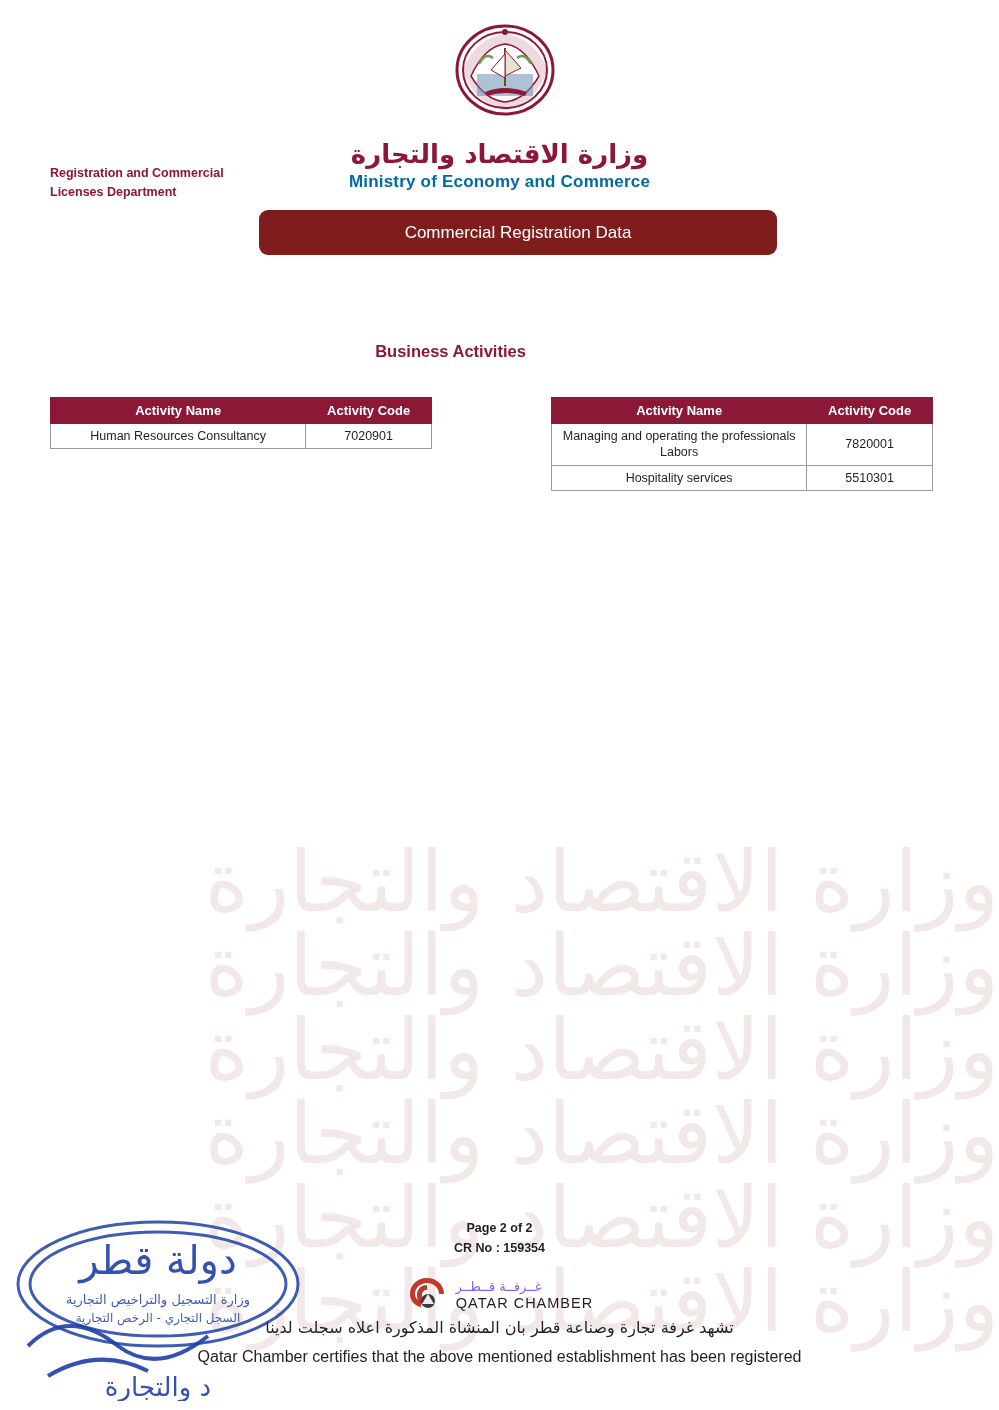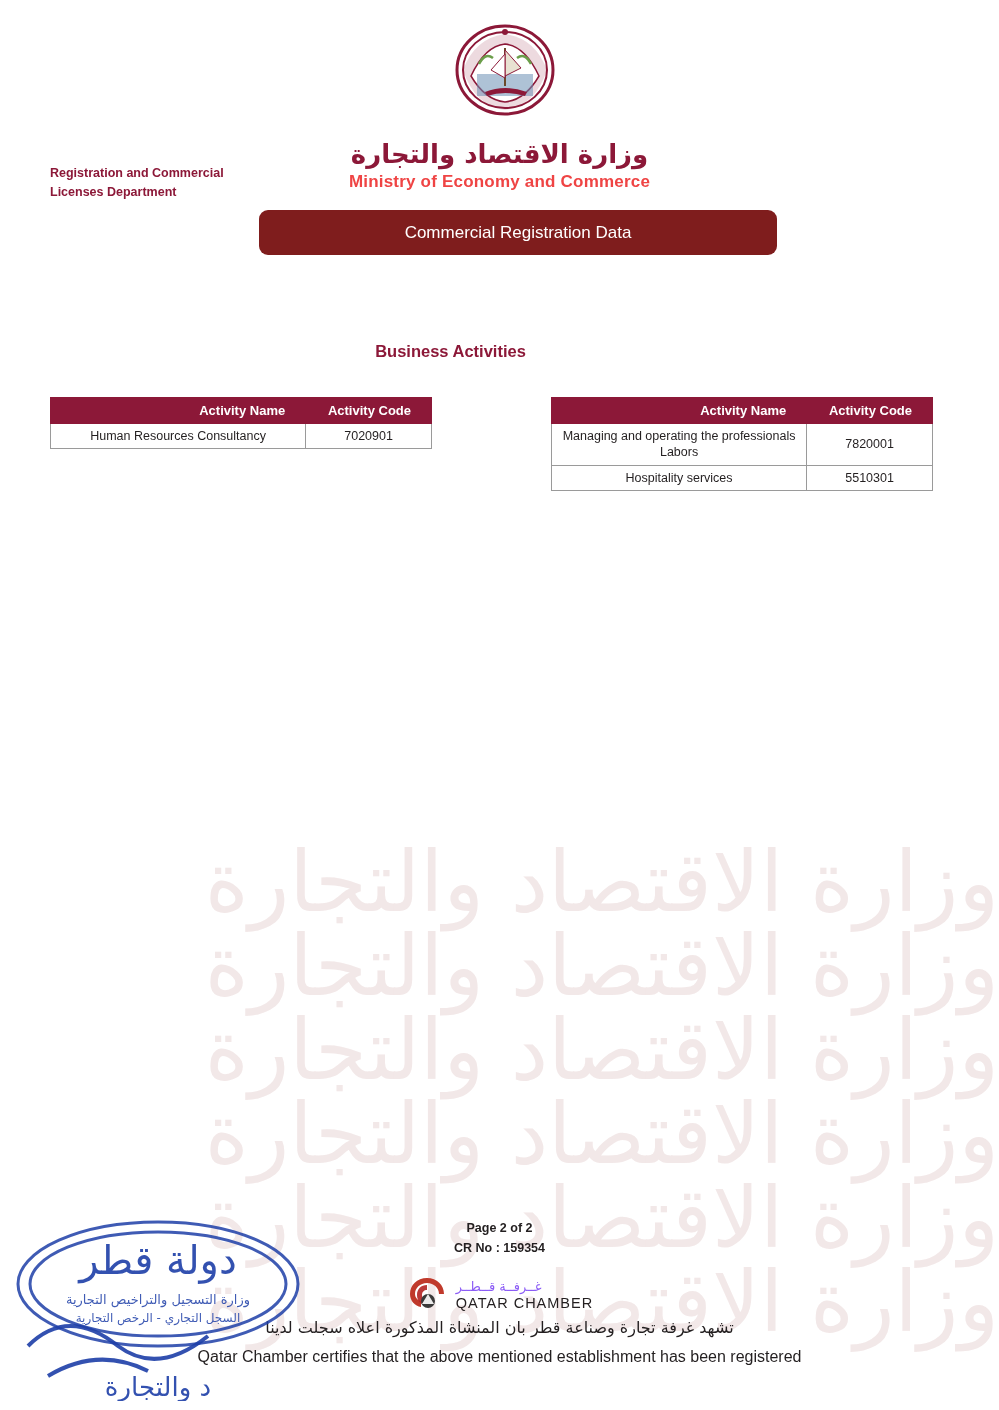--- a/index.html
+++ b/index.html
@@ -96,21 +96,21 @@
     font-family: "DejaVu Sans", sans-serif;
     direction: rtl;
     font-size: 26px;
     font-weight: bold;
     color: #8c1838;
     line-height: 1.25;
   }
   .ministry .en {
     font-size: 17px;
     font-weight: bold;
-    color: #ef4444;
+    color: #0369a1;
     letter-spacing: 0.2px;
     margin-top: 1px;
   }
 
   .title-bar {
     position: absolute;
     left: 259px;
     top: 210px;
     width: 518px;
     height: 45px;
@@ -145,23 +145,23 @@
     background: #ffffff;
   }
   .act-table.left  { left: 50px;  top: 397px; width: 382px; }
   .act-table.right { left: 551px; top: 397px; width: 382px; }
 
   .act-table th {
     background: #8c1838;
     color: #ffffff;
     font-size: 13px;
     font-weight: bold;
-    padding: 5px 20px;
+    padding: 5px 4px;
     border: 1px solid #8c1838;
-    text-align: right;
+    text-align: center;
   }
   .act-table td {
     border: 1px solid #9a9a9a;
     font-size: 12.5px;
     padding: 4px 6px;
     text-align: center;
     color: #231f20;
     line-height: 1.3;
   }
   .act-table col.cname { width: 256px; }

